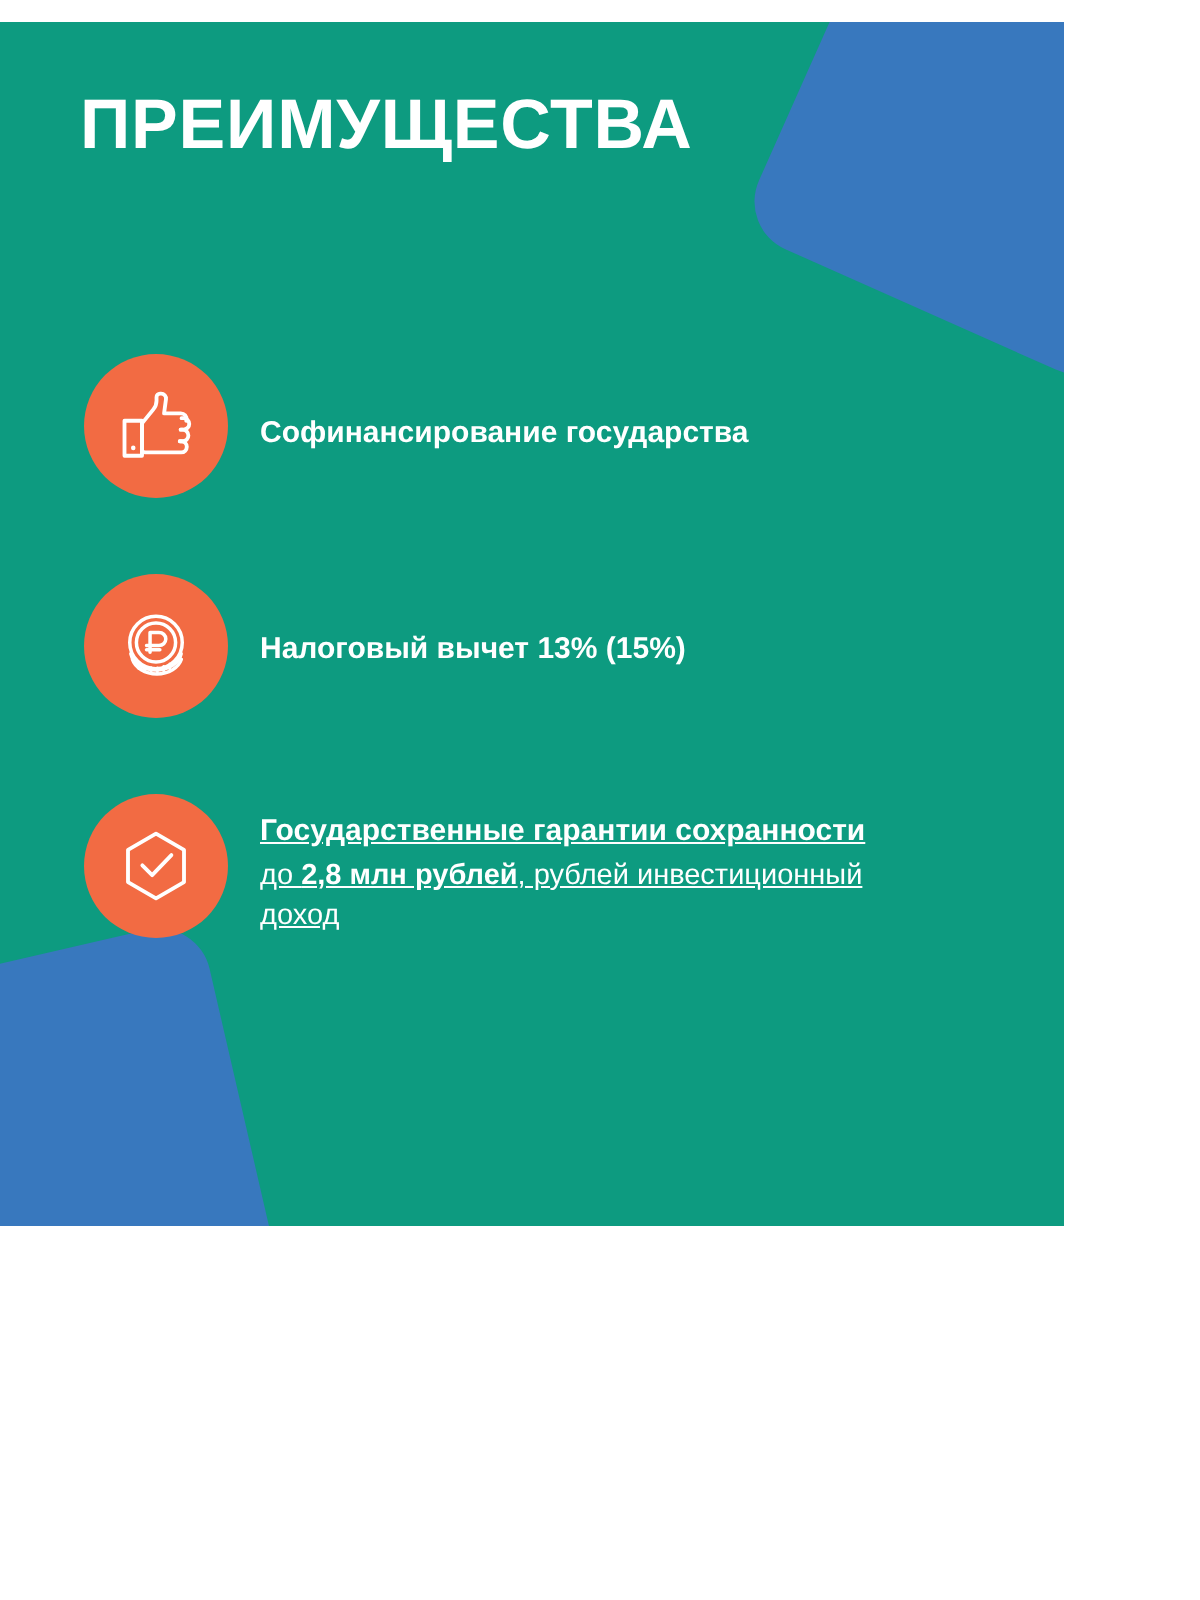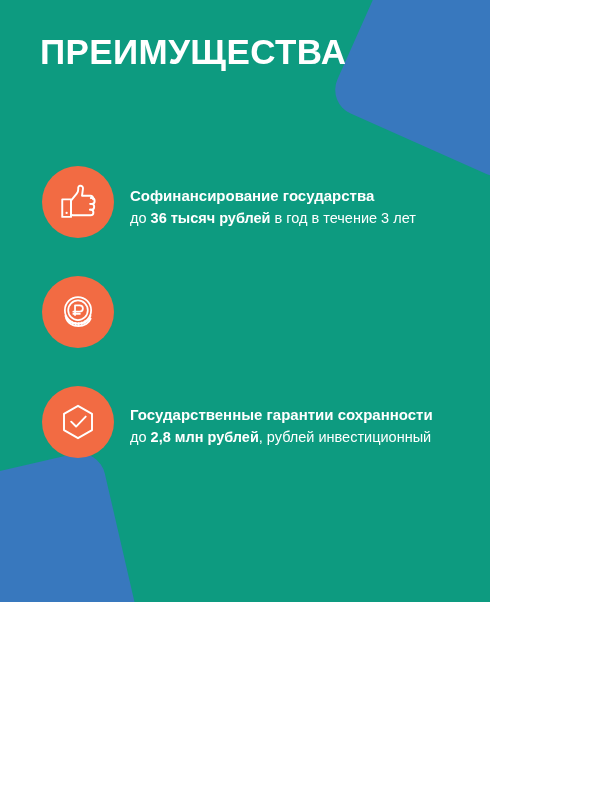--- a/index.html
+++ b/index.html
@@ -20,22 +20,22 @@
     width: 600px;
     height: 800px;
     overflow: hidden;
     background: #ffffff;
   }
 
   
   .panel {
     position: absolute;
     left: 0;
-    top: 0;
-    width: 490px;
+    top: 11px;
+    width: 532px;
     height: 602px;
     background: #0d9b80;
     overflow: hidden;
   }
 
   
   .deco {
     position: absolute;
     background: #3878be;
     border-radius: 26px;
@@ -123,21 +123,21 @@
     line-height: 20px;
     font-weight: normal;
     color: #ffffff;
   }
   .copy .detail b {
     font-weight: bold;
   }
 
   
   .benefit-2 .copy { padding-top: 6px; }
-  .benefit-3 .copy { padding-top: 8px; }
+  .benefit-3 .copy { padding-top: 8px; text-decoration: underline; }
 </style>
 </head>
 <body>
 
 <div id="slide">
 
   <div class="panel" style="background: rgb(13, 155, 128);">
 
     <div class="deco deco-tr" style="background: rgb(56, 120, 190);"></div>
     <div class="deco deco-bl" style="background: rgb(56, 120, 190);"></div>
@@ -153,48 +153,49 @@
             <circle cx="11" cy="36.5" r="1.3" fill="#ffffff" stroke="none"></circle>
             <path d="M16 22.5l6.5-8c1.2-1.5 1.8-3.2 1.8-5V7.5c0-1.1.9-2 2-2h.6c1.7 0 3 1.5 2.8 3.2l-1.1 8.1h9.6c2 0 3.5 1.7 3.2 3.6l-.1.6"></path>
             <path d="M38.6 19.5h1.1c1.8 0 3.3 1.5 3.3 3.3s-1.5 3.3-3.3 3.3h-1.6"></path>
             <path d="M38.1 26.1h1.1c1.8 0 3.3 1.5 3.3 3.3s-1.5 3.3-3.3 3.3h-1.6"></path>
             <path d="M37.6 32.7h.8c1.8 0 3.2 1.4 3.2 3.2s-1.4 3.2-3.2 3.2H18c-.7 0-1.4-.2-2-.7"></path>
             <path d="M16 22.5v17.1"></path>
           </svg>
         </div>
         <div class="copy">
           <p class="headline">Софинансирование государства</p>
-          <p class="detail"><span>до </span><b>36 тысяч рублей</b><span> в год в течение 3 лет</span></p>
         </div>
       </div>
 
       <div class="benefit benefit-2">
         <div class="badge" style="background: rgb(242, 107, 67);">
           <svg viewBox="0 0 48 48" fill="none" stroke="#ffffff" stroke-width="2" stroke-linecap="round" stroke-linejoin="round">
             <circle cx="24" cy="22" r="15"></circle>
             <circle cx="24" cy="22" r="11.2"></circle>
             <path d="M20.6 27.5V16.3h5.1c2.2 0 3.9 1.6 3.9 3.7s-1.7 3.7-3.9 3.7h-7.1"></path>
             <path d="M18.6 26.1h7.6"></path>
             <path d="M9.6 28.4c1.1 5.3 7.2 9.3 14.4 9.3s13.3-4 14.4-9.3"></path>
             <path d="M10.5 31.6c1.6 4.8 7.2 8.4 14 8.4s12.4-3.6 14-8.4"></path>
             <path d="M14.2 33.9v3.1M17.6 35.4v3.2M21.2 36.3v3.2M24.8 36.4v3.2M28.4 35.6v3.2M31.9 34.2v3.1" stroke-width="1.5"></path>
           </svg>
         </div>
         <div class="copy">
+          <p class="headline">Налоговый вычет 13% (15%)</p>
         </div>
       </div>
 
       <div class="benefit benefit-3">
         <div class="badge" style="background: rgb(242, 107, 67);">
           <svg viewBox="0 0 48 48" fill="none" stroke="#ffffff" stroke-width="2.2" stroke-linecap="round" stroke-linejoin="round">
             <path d="M24 5.5l16 9.3v18.4L24 42.5 8 33.2V14.8z"></path>
             <path d="M16.2 23.6l5.6 5.6 11-11.4"></path>
           </svg>
         </div>
         <div class="copy">
           <p class="headline">Государственные гарантии сохранности</p>
           <p class="detail"><span>до </span><b>2,8 млн рублей</b><span>, рублей инвестиционный</span></p>
+          <p class="detail"><span>доход</span></p>
         </div>
       </div>
 
     </div>
   </div>
 </div>
 
 </body></html>

